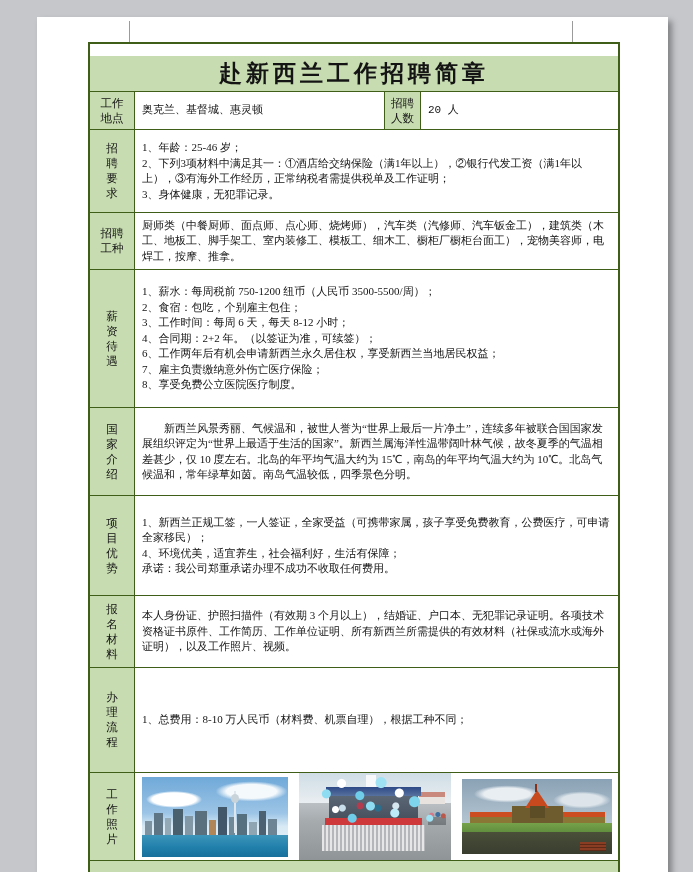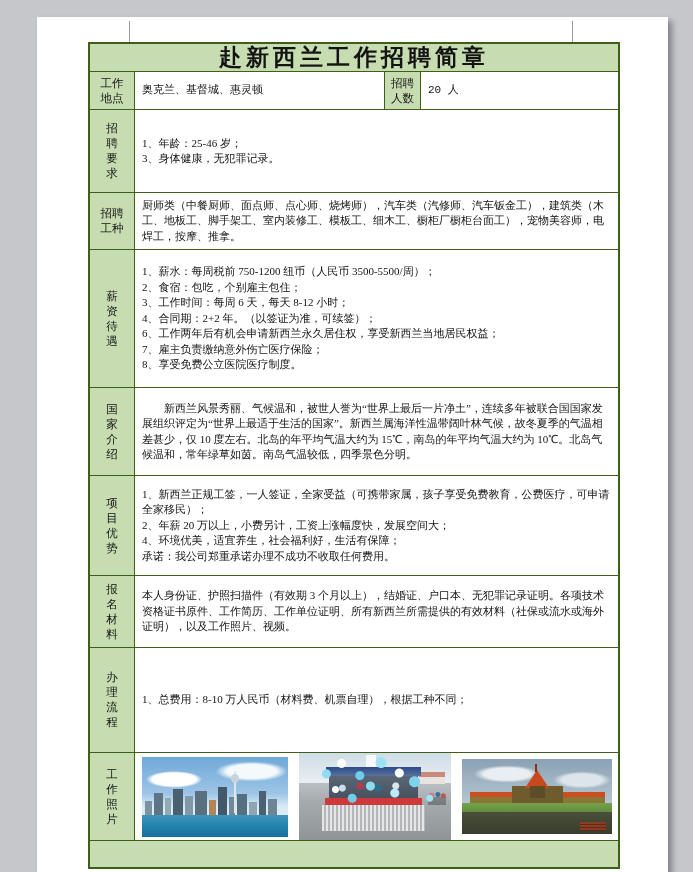--- a/index.html
+++ b/index.html
@@ -33,21 +33,21 @@
     background:#fff;
     font-size:11px; line-height:15.5px;
   }
   .row{ display:grid; border-bottom:1.5px solid var(--bd); overflow:hidden; }
   .row:last-child{ border-bottom:none; }
   .cell{ border-right:1.5px solid var(--bd); overflow:hidden; }
   .cell:last-child{ border-right:none; }
   .cols2{ grid-template-columns:45px 1fr; }
   .cols4{ grid-template-columns:45px 250px 36px 1fr; }
 
-  .r-title{ height:28px; }
+  .r-title{ height:36px;margin-top:12px; }
   .r-loc{ height:38px;font-family:Liberation Mono, monospace; }
   .r-req{ height:83px; }
   .r-job{ height:57px; }
   .r-sal{ height:138px; }
   .r-cty{ height:88px; }
   .r-adv{ height:100px; }
   .r-mat{ height:72px; }
   .r-proc{ height:105px; }
   .r-photo{ height:88px; }
   .r-empty{ height:26px; background:var(--green); }
@@ -184,20 +184,21 @@
         </div>
     </div>
 
     <div class="row r-req cols2">
       <div class="cell label-cell">招
 聘
 要
 求</div>
       <div class="cell content-cell">
         <p>1、年龄：25-46 岁；</p>
+        <p>2、下列3项材料中满足其一：①酒店给交纳保险（满1年以上），②银行代发工资（满1年以上），③有海外工作经历，正常纳税者需提供税单及工作证明；</p>
         <p>3、身体健康，无犯罪记录。</p>
       </div>
     </div>
 
     <div class="row r-job cols2">
       <div class="cell label-cell">招聘
 工种</div>
       <div class="cell content-cell">
         <p>厨师类（中餐厨师、面点师、点心师、烧烤师），汽车类（汽修师、汽车钣金工），建筑类（木工、地板工、脚手架工、室内装修工、模板工、细木工、橱柜厂橱柜台面工），宠物美容师，电焊工，按摩、推拿。</p>
       </div>
@@ -229,21 +230,20 @@
       </div>
     </div>
 
     <div class="row r-adv cols2">
       <div class="cell label-cell">项
 目
 优
 势</div>
       <div class="cell content-cell">
         <p>1、新西兰正规工签，一人签证，全家受益（可携带家属，孩子享受免费教育，公费医疗，可申请全家移民）；</p>
-        <p>2、年薪 20 万以上，小费另计，工资上涨幅度快，发展空间大；</p>
         <p>4、环境优美，适宜养生，社会福利好，生活有保障；</p>
         <p>承诺：我公司郑重承诺办理不成功不收取任何费用。</p>
       </div>
     </div>
 
     <div class="row r-mat cols2">
       <div class="cell label-cell">报
 名
 材
 料</div>

